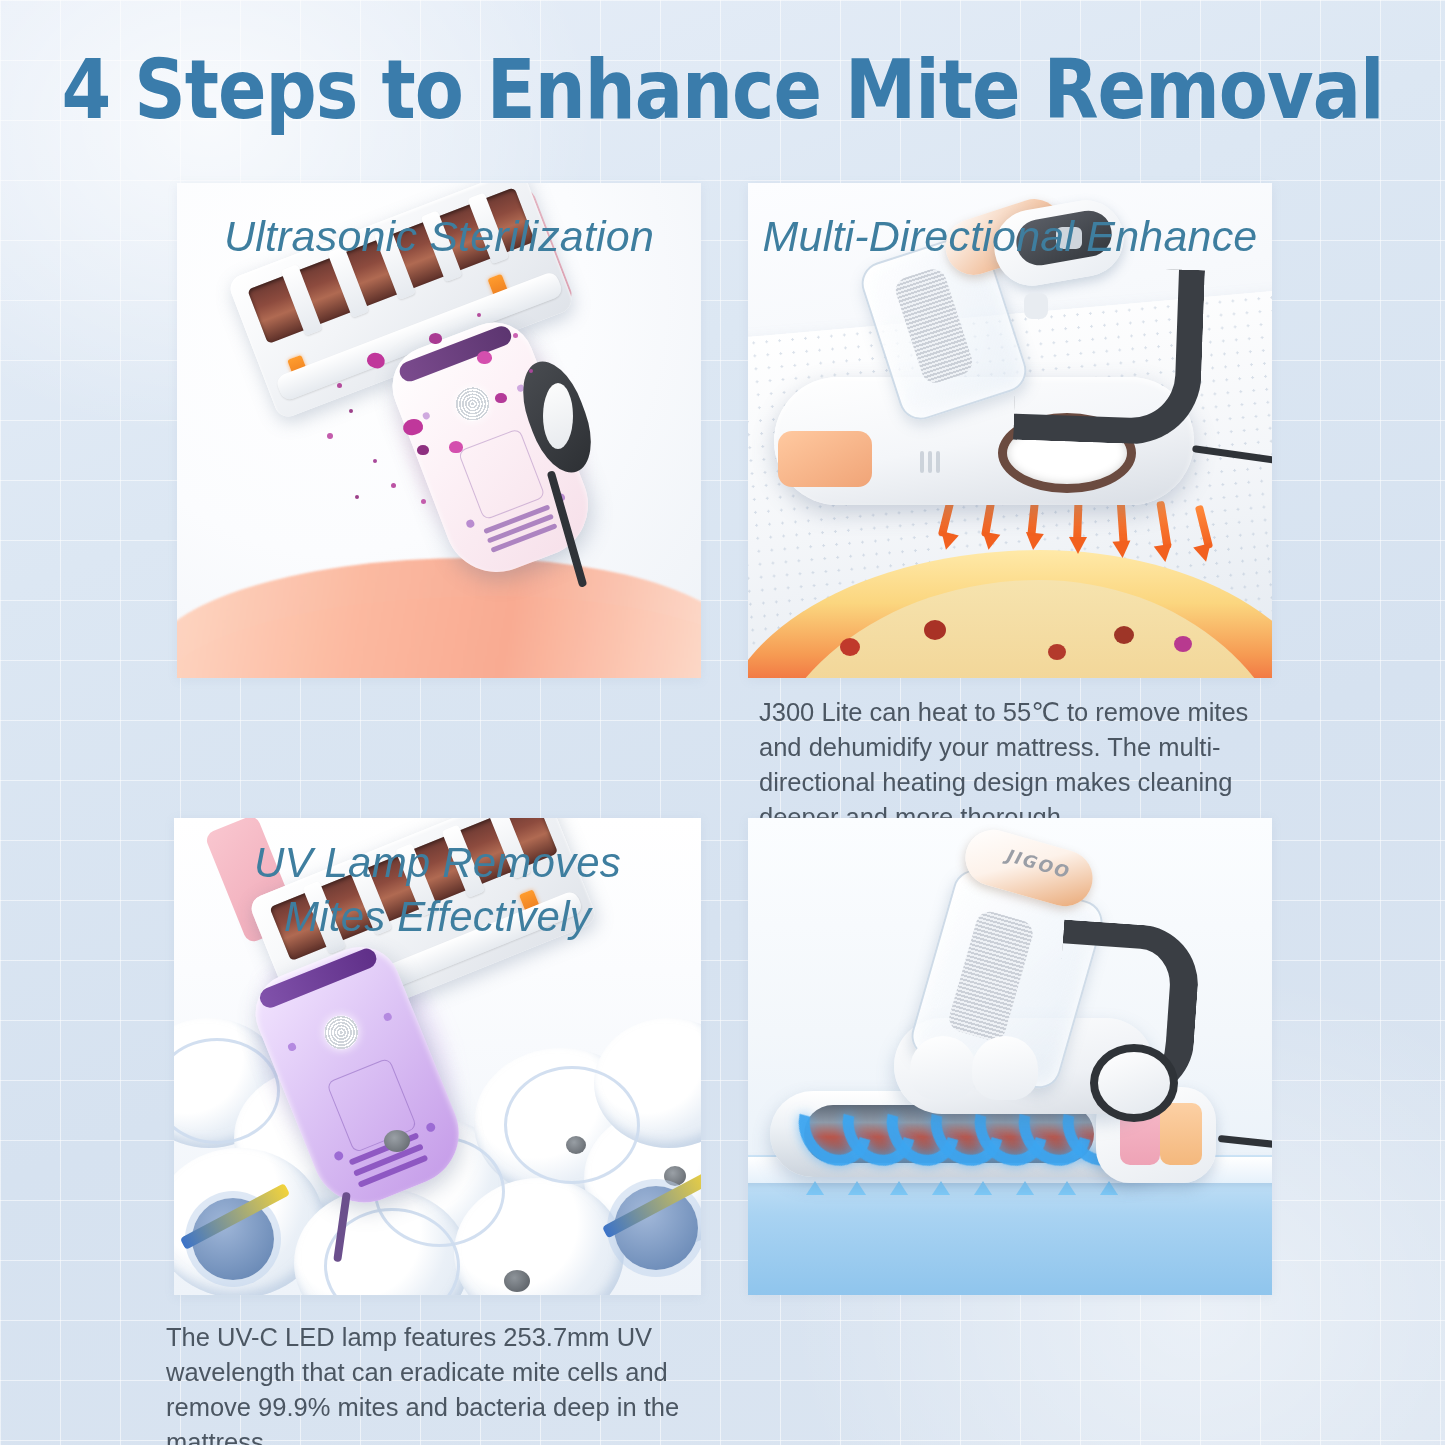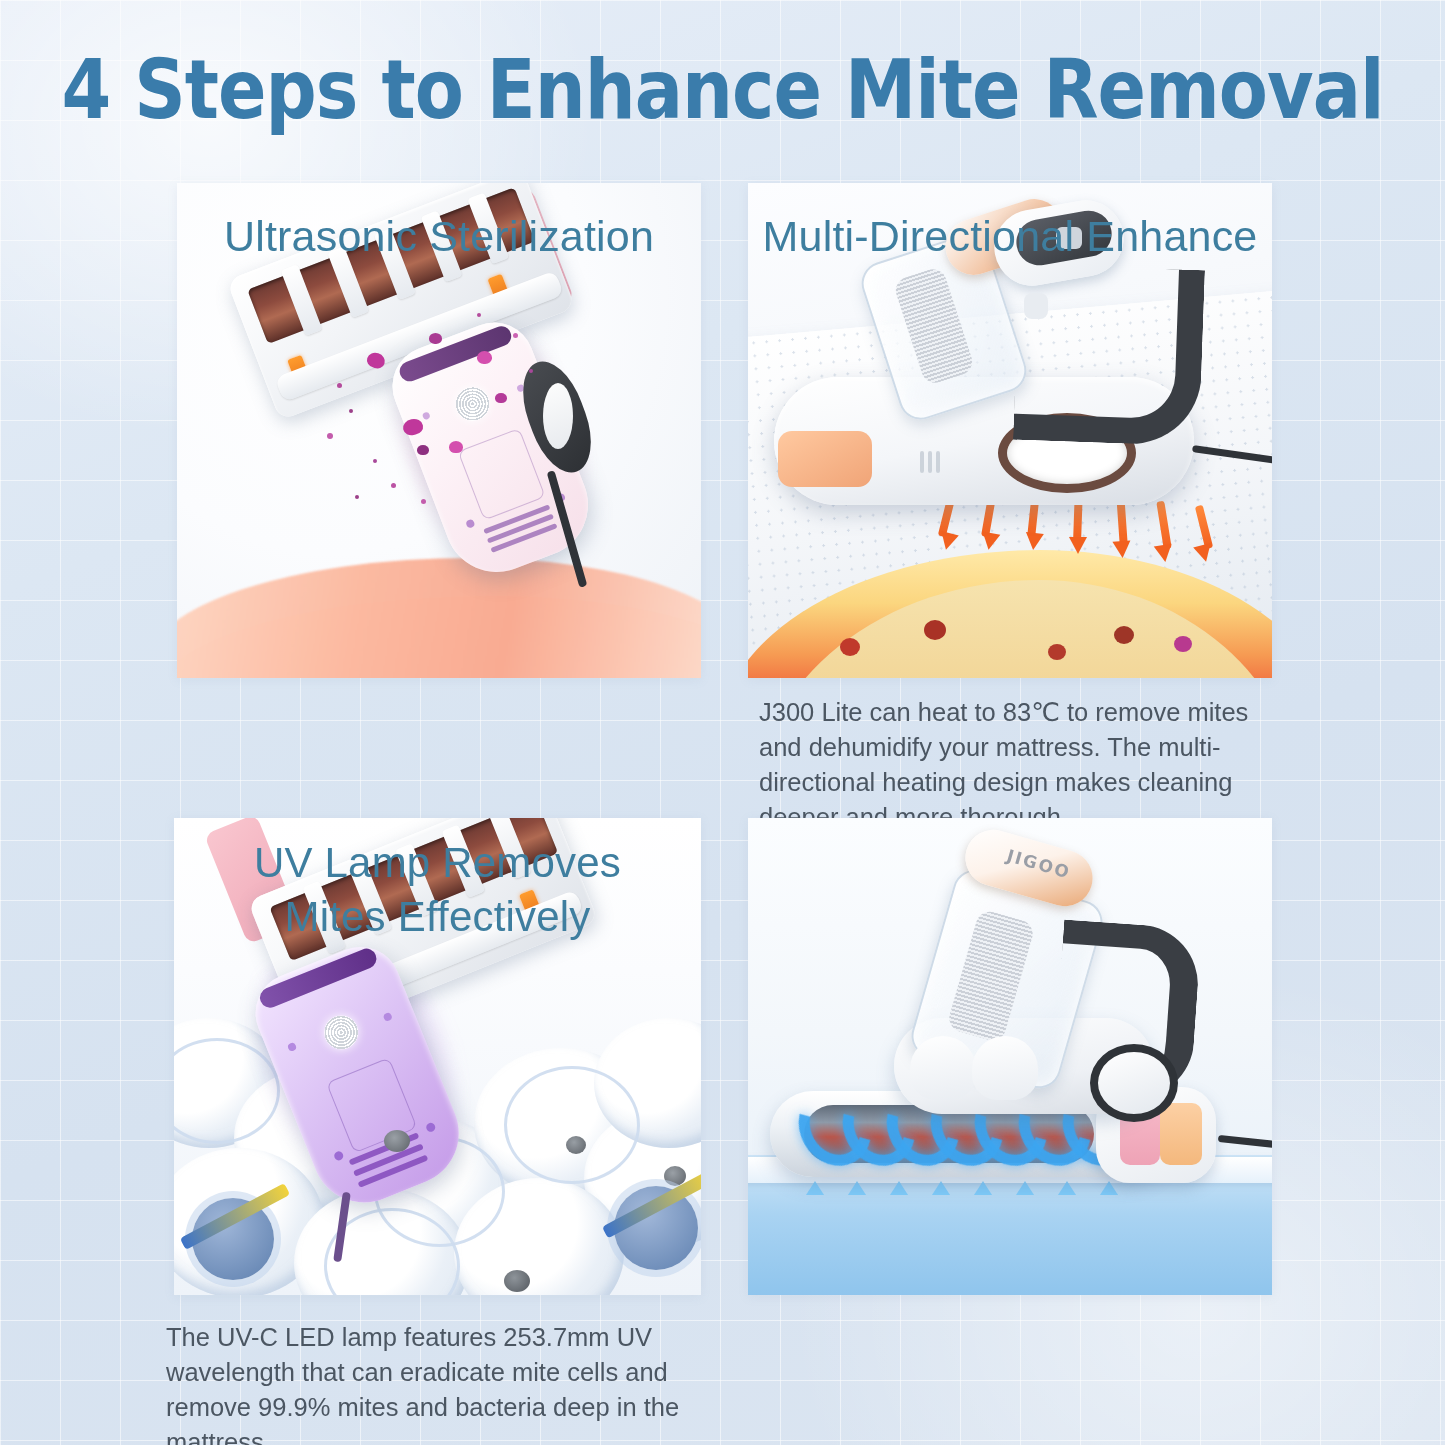--- a/index.html
+++ b/index.html
@@ -41,20 +41,21 @@
     transform:scaleX(.97);
     text-shadow:0 1px 0 rgba(255,255,255,.4);
     white-space:nowrap;
   }
 
   .card{position:absolute;}
   .card-img{
     position:relative;overflow:hidden;
     background:#f6f9fc;
     box-shadow:0 2px 10px rgba(120,150,180,.10);
+    font-style:italic;
   }
   .card-title{
     position:absolute;left:0;top:26px;width:100%;
     text-align:center;z-index:40;
     font-size:43px;line-height:55px;font-weight:400;
     color:#3e7e9f;letter-spacing:.2px;
     white-space:pre-line;
   }
   .card-title.two-line{top:18px;font-size:42px;line-height:54px;}
   .card-body{
@@ -401,21 +402,21 @@
           <div style="position:absolute;left:226px;top:4px;width:130px;height:76px;border-radius:40px;transform:rotate(-10deg);background:linear-gradient(160deg,#ffffff,#e9edf2);box-shadow:0 5px 12px rgba(100,125,155,.3);"></div>
           <div style="position:absolute;left:248px;top:14px;width:96px;height:46px;border-radius:26px;transform:rotate(-10deg);background:linear-gradient(160deg,#5c6068,#34383d);"></div>
           <div style="position:absolute;left:288px;top:26px;width:26px;height:22px;border-radius:6px;background:#cfd5dc;"></div>
           <div style="position:absolute;left:248px;top:66px;width:160px;height:150px;border-radius:0 0 70px 0;border-right:26px solid #3a3e44;border-bottom:26px solid #3a3e44;transform:rotate(2deg);"></div>
           <div style="position:absolute;left:256px;top:92px;width:24px;height:26px;border-radius:8px;background:#e8ecf1;"></div>
           <div class="cord" style="left:424px;top:250px;width:86px;height:7px;transform:rotate(8deg);"></div>
         </div>
       </div>
       <div class="card-title">Multi-Directional Enhance</div>
     </div>
-    <div class="card-body">J300 Lite can heat to 83℃ to remove mites and dehumidify your mattress. The multi-directional heating design makes cleaning deeper and more thorough.</div>
+    <div class="card-body">J300 Lite can heat to 55℃ to remove mites and dehumidify your mattress. The multi-directional heating design makes cleaning deeper and more thorough.</div>
   </div>
 
   <div class="card" id="card3">
     <div class="card-img">
       <div class="scene">
         <div id="c3-bg"></div>
 
         <div class="cloud" style="left:-40px;top:200px;width:150px;height:130px;"></div>
         <div class="cloud" style="left:60px;top:250px;width:165px;height:140px;"></div>
         <div class="cloud" style="left:180px;top:300px;width:160px;height:135px;"></div>

